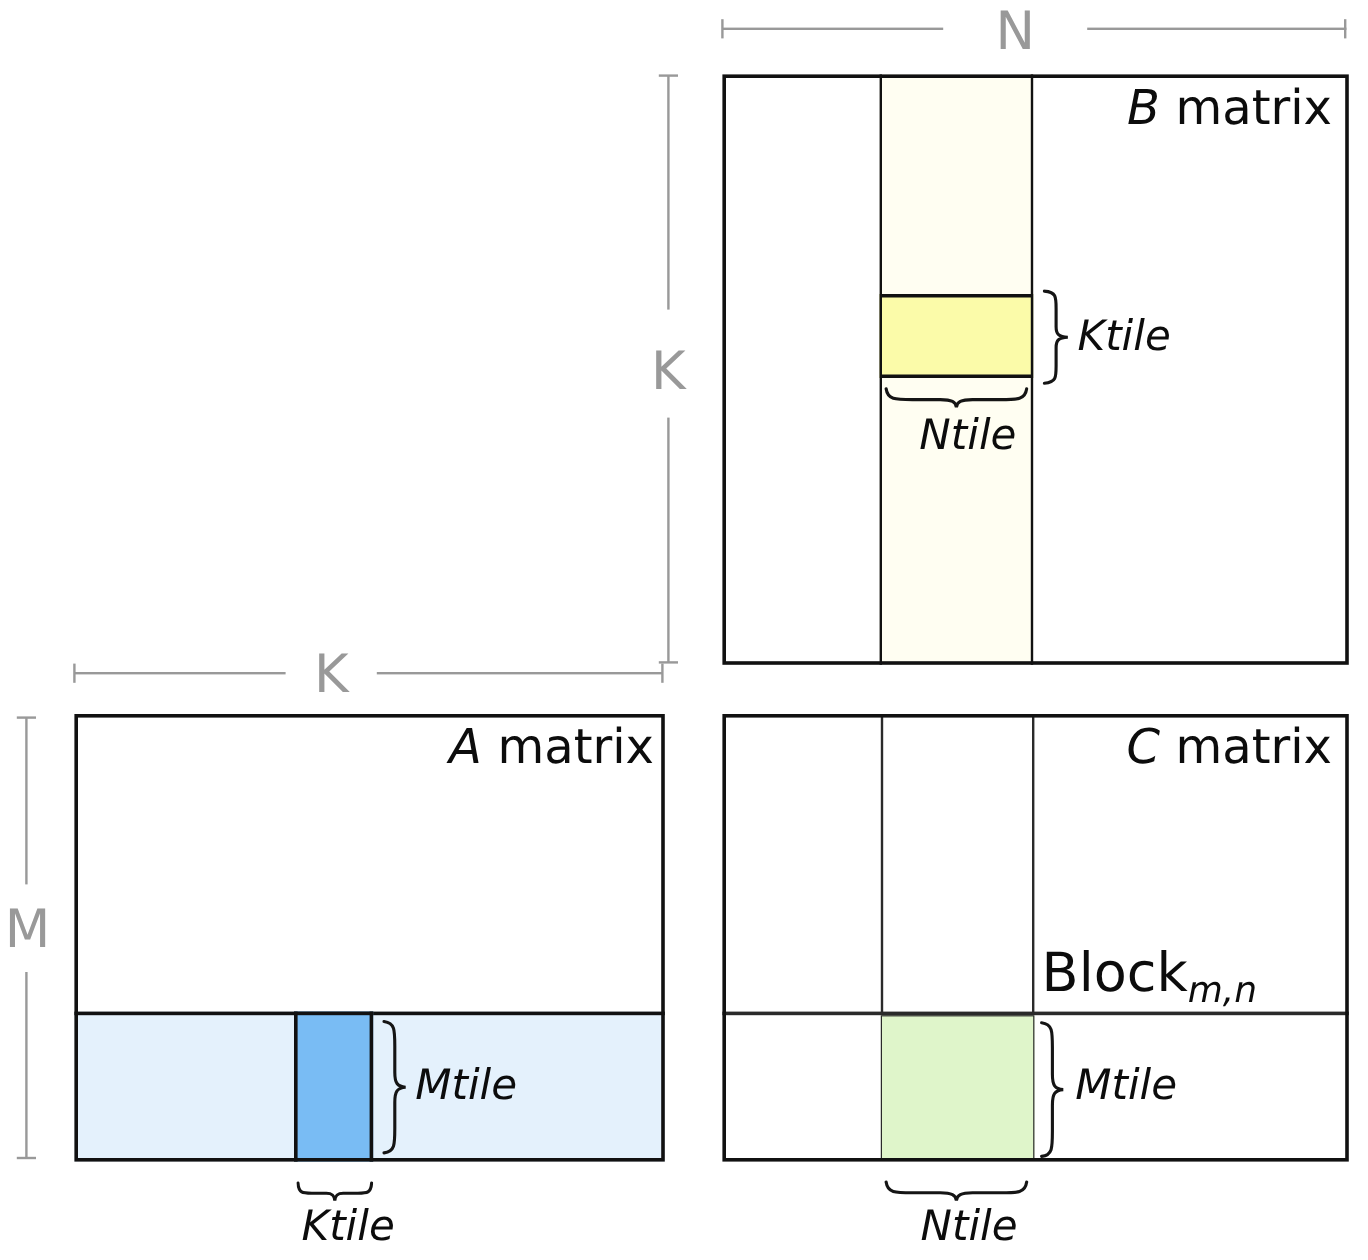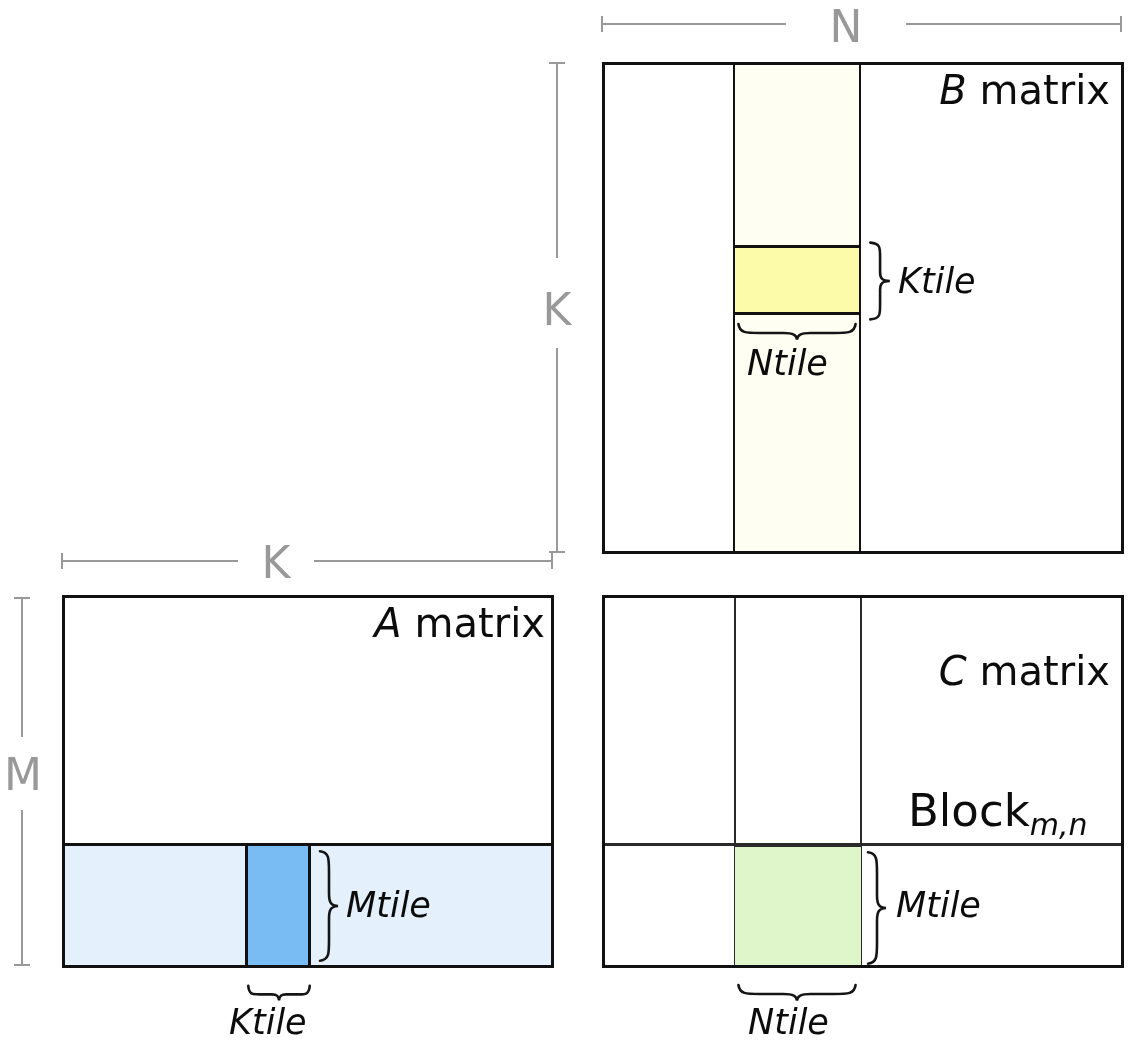--- a/index.html
+++ b/index.html
@@ -11,21 +11,21 @@
   .dimseg{position:absolute;background:var(--color-dim-line,#999);}
   .dimlabel{position:absolute;color:var(--color-dim-line,#999);font-size:44px;line-height:1;text-align:center;}
 
   
   .mbox{position:absolute;border:3px solid var(--color-border,#111);background:transparent;box-sizing:border-box;}
 
   .matrix-title{position:absolute;font-size:40px;line-height:1;color:#0c0c0c;white-space:nowrap;}
   .matrix-title .var{font-style:italic;margin-right:13px;}
 
   .tile-label{position:absolute;font-style:italic;font-size:35px;line-height:1;color:#0c0c0c;white-space:nowrap;}
-  .tile-label.centered{text-align:left;}
+  .tile-label.centered{text-align:right;}
 
   .brace{position:absolute;}
   .brace path{stroke:#151515;stroke-width:2.6;fill:none;stroke-linecap:round;vector-effect:non-scaling-stroke;}
 
   .block-label{position:absolute;font-size:45px;line-height:1;color:#0c0c0c;white-space:nowrap;}
   .block-label .sub{font-style:italic;font-size:30px;vertical-align:-9px;}
 
   .thinline{position:absolute;background:#2a2a2a;}
 </style>
 </head>
@@ -85,23 +85,23 @@
   <svg class="brace" style="left:247px;top:982px;width:64px;height:19px;" viewBox="0 0 100 20" preserveAspectRatio="none">
     <path d="M2,4 C3,13 8,13 20,13 L39,13 C47,13 49.5,15 50,19.5 C50.5,15 53,13 61,13 L80,13 C92,13 97,13 98,4"></path>
   </svg>
   <div class="tile-label centered" style="left:229px;top:1005px;width:100px;">Ktile</div>
 
   <div class="thinline" style="left:734px;top:595px;width:1.5px;height:250px;"></div>
   <div class="thinline" style="left:860px;top:595px;width:1.5px;height:250px;"></div>
   <div class="thinline" style="left:602px;top:843px;width:522px;height:3px;"></div>
   <div class="abs" style="left:734px;top:846px;width:128px;height:120px;background:var(--color-c-tile);border:1.5px solid #2a2a2a;box-sizing:border-box;"></div>
   <div class="mbox" style="left:602px;top:595px;width:522px;height:373px;"></div>
-  <div class="matrix-title" style="right:30px;top:603px;margin-top:48px;"><span class="var">C</span><span>matrix</span></div>
+  <div class="matrix-title" style="right:30px;top:603px;"><span class="var">C</span><span>matrix</span></div>
 
-  <div class="block-label" style="left:908px;top:788px;"><span>Block</span><span class="sub">m,n</span></div>
+  <div class="block-label" style="left:868px;top:788px;"><span>Block</span><span class="sub">m,n</span></div>
 
   <svg class="brace" style="left:864px;top:850px;width:24px;height:116px;" viewBox="0 0 24 100" preserveAspectRatio="none">
     <path d="M4,2 C13,3 13,8 13,20 L13,39 C13,47 15,49.5 22,50 C15,50.5 13,53 13,61 L13,80 C13,92 13,97 4,98"></path>
   </svg>
   <div class="tile-label" style="left:896px;top:888px;">Mtile</div>
 
   <svg class="brace" style="left:736px;top:981px;width:122px;height:20px;" viewBox="0 0 100 20" preserveAspectRatio="none">
     <path d="M2,4 C3,13 8,13 20,13 L39,13 C47,13 49.5,15 50,19.5 C50.5,15 53,13 61,13 L80,13 C92,13 97,13 98,4"></path>
   </svg>
   <div class="tile-label centered" style="left:748px;top:1005px;width:100px;">Ntile</div>

